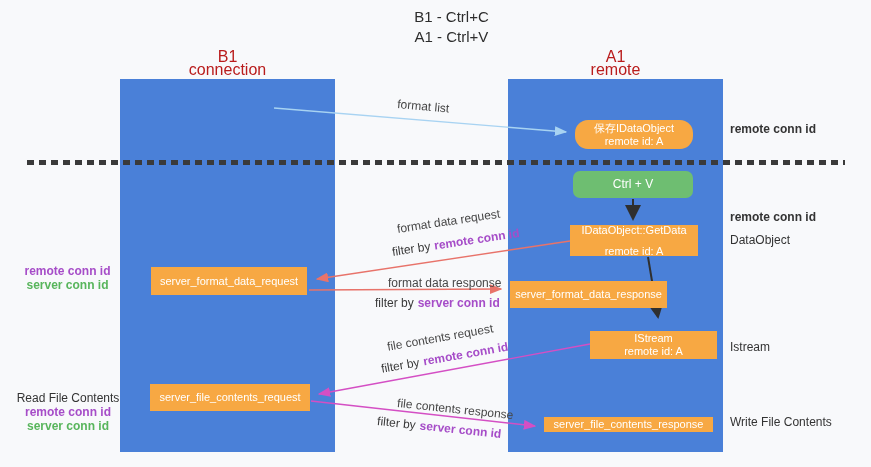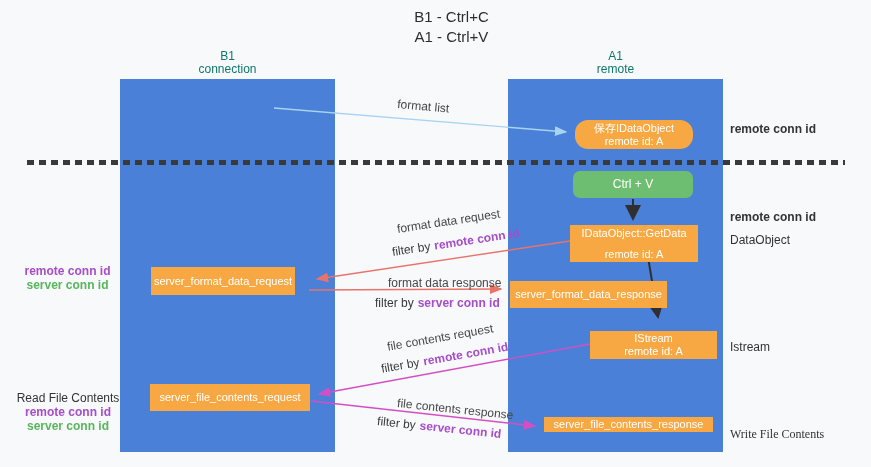--- a/index.html
+++ b/index.html
@@ -4,21 +4,21 @@
 <style>
   * { margin:0; padding:0; box-sizing:border-box; }
   html,body { background:#eef0f3; }
   body { font-family:"Liberation Sans","DejaVu Sans",sans-serif; }
   .canvas {
     position:relative; width:871px; height:467px; overflow:hidden;
     background:#f8f9fb; margin:0 auto;
   }
   .title { position:absolute; left:16px; top:7px; width:871px; text-align:center;
            font-size:15px; line-height:20px; color:#2d2d2d; }
-  .lane-header { position:absolute; text-align:center; font-size:12px; line-height:13px; color:#0f766e; }
+  .lane-header { position:absolute; text-align:center; font-size:16px; line-height:13px; color:#b91c1c; }
   .lane { position:absolute; top:79px; width:215px; height:373px;
           background:var(--c-lane_blue,#4a80d8); }
   .lane.left { left:120px; }
   .lane.right { left:508px; }
   .divider { position:absolute; left:27px; top:160px; width:818px; height:5px;
     background:repeating-linear-gradient(to right, #3a3a3a 0 7px, transparent 7px 12px); }
   svg.arrows { position:absolute; left:0; top:0; }
   .ln-blue { stroke:var(--c-arrow_blue,#a8d3f2); stroke-width:1.4; }
   .ln-black { stroke:var(--c-arrow_black,#2f2f2f); stroke-width:2; }
   .ln-red { stroke:var(--c-arrow_red,#e8736a); stroke-width:1.4; }
@@ -88,26 +88,26 @@
   </svg>
 
 
   <div class="node orange" style="left:575px; top:120px; width:118px; height:29px;border-radius:13px;">
     <div>保存IDataObject</div>
     <div>remote id: A</div>
   </div>
 
   <div class="node green" style="left:573px; top:171px; width:120px; height:27px;border-radius:7px;">Ctrl + V</div>
 
-  <div class="node orange" style="left:570px; top:225px; width:128px; height:37px;gap:8px;">
+  <div class="node orange" style="left:570px; top:225px; width:128px; height:31px;gap:8px;">
     <div>IDataObject::GetData</div>
     <div>remote id: A</div>
   </div>
 
-  <div class="node orange" style="left:151px; top:267px; width:144px; height:28px;">server_format_data_request</div>
+  <div class="node orange" style="left:151px; top:267px; width:156px; height:28px;">server_format_data_request</div>
 
   <div class="node orange" style="left:510px; top:281px; width:157px; height:27px;">server_format_data_response</div>
 
   <div class="node orange" style="left:590px; top:331px; width:127px; height:28px;">
     <div>IStream</div>
     <div>remote id: A</div>
   </div>
 
   <div class="node orange" style="left:150px; top:384px; width:160px; height:27px;">server_file_contents_request</div>
 
@@ -132,21 +132,21 @@
 
   <div class="flabel" style="left:398px; top:396px; transform:rotate(6deg);">file contents response</div>
   <div class="flabel" style="left:378px; top:414px; transform:rotate(6deg);">
     <span class="pre">filter by</span><span class="purple">server conn id</span>
   </div>
 
   <div class="side purple" style="left:730px; top:122px;">remote conn id</div>
   <div class="side purple" style="left:730px; top:210px;">remote conn id</div>
   <div class="side" style="left:730px; top:233px;">DataObject</div>
   <div class="side" style="left:730px; top:340px;">Istream</div>
-  <div class="side" style="left:730px; top:427px;font-family:Liberation Serif, serif;">Write File Contents</div>
+  <div class="side" style="left:730px; top:415px;">Write File Contents</div>
 
   <div class="side-group" style="left:15px; top:264px; width:105px;">
     <div class="purple">remote conn id</div>
     <div class="greentx">server conn id</div>
   </div>
   <div class="side-group" style="left:12px; top:391px; width:112px;text-align:center;">
     <div>Read File Contents</div>
     <div class="purple">remote conn id</div>
     <div class="greentx">server conn id</div>
   </div>

